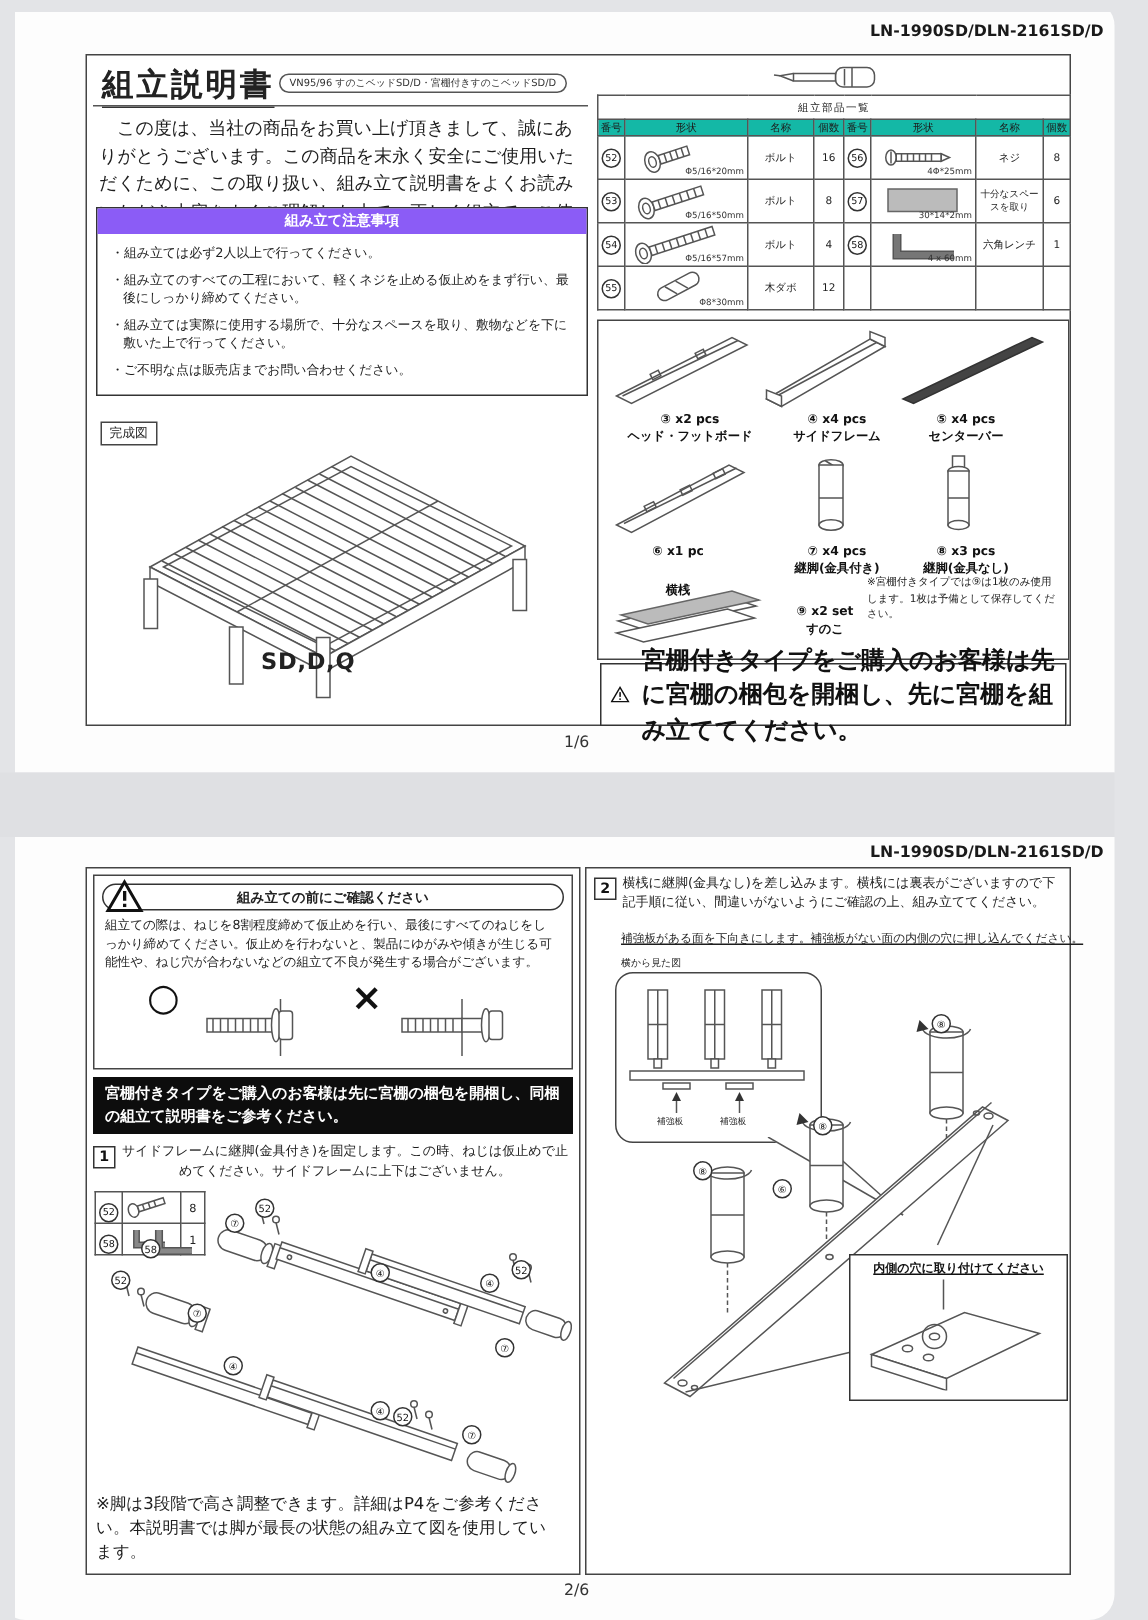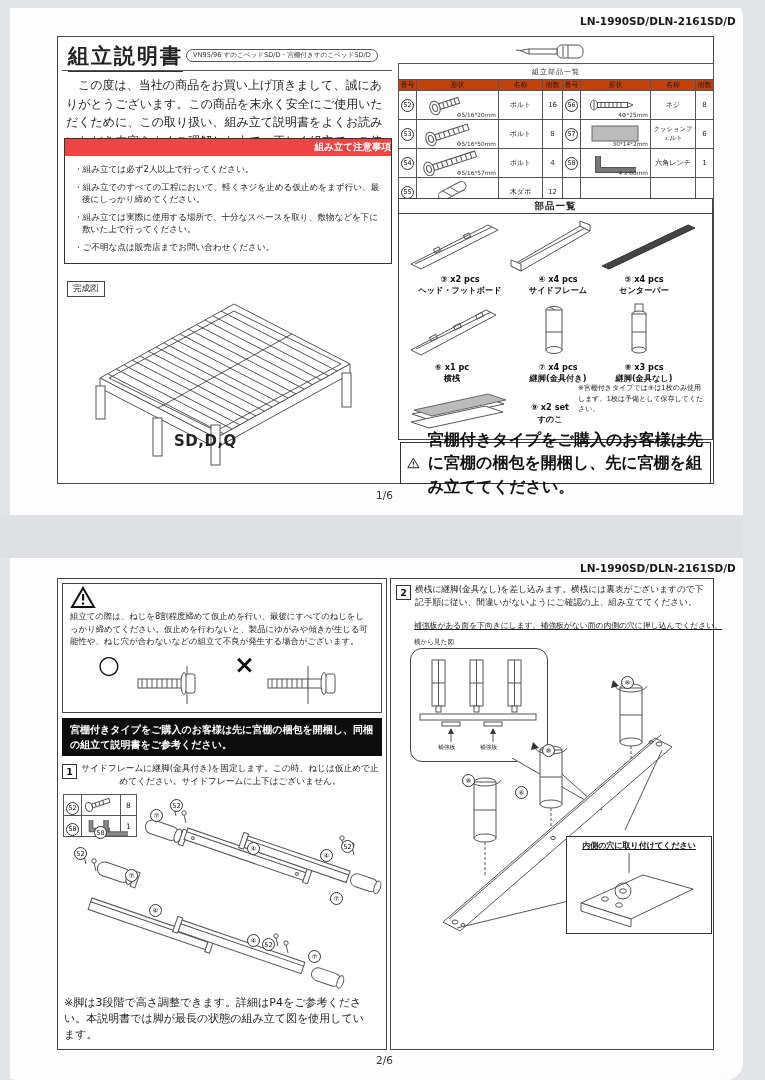--- a/index.html
+++ b/index.html
@@ -9,30 +9,30 @@
   .page{position:absolute;left:10px;width:745px;background:#fdfdfd;}
   .hdr-model{position:absolute;font-size:10.5px;font-weight:bold;color:#1a1a1a;letter-spacing:0;}
   .box{border:1.2px solid #444;}
   .pagenum{position:absolute;font-size:10.5px;color:#333;}
   
   .title{font-size:21px;font-weight:bold;letter-spacing:2px;border-bottom:1.5px solid #333;padding-bottom:1px;}
   .badge{border:1px solid #555;border-radius:8px;font-size:6.6px;padding:1px 6px;white-space:nowrap;color:#333;}
   .rule{border-bottom:1px solid #555;}
   .intro{font-size:12px;line-height:1.55;white-space:pre-line;color:#1d1d1d;}
   .nbox{border:1.5px solid #333;background:#fff;}
-  .nbar{background:#ef4444;color:#fff;font-size:9.5px;font-weight:bold;text-align:right;padding:2px 0;}
+  .nbar{background:#8b5cf6;color:#fff;font-size:9.5px;font-weight:bold;text-align:center;padding:2px 0;}
   .nitems{padding:7px 9px 4px 9px;}
   .nitem{font-size:8.6px;line-height:1.4;margin-bottom:6px;color:#1d1d1d;padding-left:8px;text-indent:-8px;}
   .lblbox{border:1px solid #444;font-size:8.5px;padding:1px 5px;background:#fff;}
   .sizelbl{font-size:15px;font-weight:600;color:#222;letter-spacing:0.5px;}
   
   table.ptable{border-collapse:collapse;table-layout:fixed;background:#fff;}
   table.ptable td,table.ptable th{border:1px solid #555;font-weight:normal;font-size:7px;text-align:center;vertical-align:middle;padding:0;color:#1d1d1d;}
   .pt-title{font-size:9.5px;font-weight:bold;letter-spacing:1px;height:15px;}
-  .pt-h{height:11px;font-size:6.8px;background:#c2410c;}
+  .pt-h{height:11px;font-size:6.8px;background:#14b8a6;}
   .shape-cell{position:relative;height:28px;}
   .spec{position:absolute;right:2px;bottom:1px;font-size:5.8px;color:#333;}
   .qty{font-size:8.5px;}
   .cnum{display:inline-flex;width:11px;height:11px;border:1px solid #333;border-radius:50%;align-items:center;justify-content:center;font-size:6.4px;background:#fff;color:#111;}
   .sect-bar{border:1.2px solid #444;border-bottom:none;text-align:center;font-size:9.5px;font-weight:bold;letter-spacing:1px;padding:1px 0;background:#fff;}
   .plist{border:1.2px solid #444;background:#fff;}
   .cap1{font-size:8.2px;font-weight:600;text-align:center;color:#111;}
   .cap2{font-size:8.2px;font-weight:600;text-align:center;color:#111;}
   .pnote{font-size:7px;line-height:1.5;color:#222;}
   .warnbox{border:1.6px solid #333;display:flex;align-items:center;gap:8px;padding:2px 6px;background:#fff;}
@@ -212,21 +212,21 @@
             </td>
         <td>ボルト</td>
         <td class="qty">8</td>
         <td><span class="cnum">57</span></td>
         <td class="shape-cell">
               <svg width="64" height="24" viewBox="0 0 64 24" style="margin:0 auto;">
                 <rect class="fg" x="8" y="4" width="46" height="15"></rect>
               </svg>
               <span class="spec">30*14*2mm</span>
             </td>
-        <td style="font-size:6.4px;">クッションフェルト</td>
+        <td style="font-size:6.4px;">十分なスペースを取り</td>
         <td class="qty">6</td>
       </tr>
       <tr>
         <td><span class="cnum">54</span></td>
         <td class="shape-cell">
               <svg width="78" height="26" viewBox="0 0 78 26" style="margin:0 auto;">
                 <g transform="translate(10,19) rotate(-18)">
                   <ellipse class="fw" cx="0" cy="0" rx="5" ry="7"></ellipse>
                   <ellipse class="ln" cx="0" cy="0" rx="2.4" ry="3.6"></ellipse>
                   <rect class="fw" x="5" y="-3" width="44" height="6"></rect>
@@ -273,21 +273,20 @@
         <td>木ダボ</td>
         <td class="qty">12</td>
         <td></td>
             <td class="shape-cell"></td>
             <td></td>
             <td></td>
       </tr>
     </tbody>
       </table>
 
-    <div class="abs sect-bar" style="left:388px;top:190px;width:313px;">部品一覧</div>
     <div class="abs plist" style="left:388px;top:205px;width:313px;height:225px;"></div>
 
     <svg class="abs" style="left:396px;top:212px;" width="100" height="52" viewBox="0 0 100 52">
       <polygon class="fw" points="5,44 82,5 92,10 15,49"></polygon>
         <line class="ln" x1="9" y1="44" x2="86" y2="7"></line>
       <rect class="ln" x="28" y="28" width="6" height="4" transform="rotate(-26 31 30)"></rect>
         <rect class="ln" x="58" y="14" width="6" height="4" transform="rotate(-26 61 16)"></rect>
     </svg>
     <svg class="abs" style="left:496px;top:212px;" width="95" height="52" viewBox="0 0 95 52">
       <polygon class="fw" points="5,46 74,6 84,11 15,51"></polygon>
@@ -320,21 +319,21 @@
       <ellipse class="fw" cx="17" cy="50" rx="8" ry="3.5"></ellipse>
     </svg>
     <svg class="abs" style="left:614px;top:294px;" width="30" height="58" viewBox="0 0 30 58">
       <rect class="fw" x="11" y="2" width="8" height="8"></rect>
       <ellipse class="fw" cx="15" cy="12" rx="7" ry="3"></ellipse>
       <rect class="fw" x="8" y="12" width="14" height="36"></rect>
         <line class="ln" x1="8" y1="30" x2="22" y2="30"></line>
       <ellipse class="fw" cx="15" cy="48" rx="7" ry="3"></ellipse>
     </svg>
     <div class="abs cap1" style="left:402px;top:354px;width:80px;"><span>⑥</span> <span>x1 pc</span></div>
-    <div class="abs cap2" style="left:392px;top:365px;width:100px;text-align:center;">横桟</div>
+    <div class="abs cap2" style="left:392px;top:380px;width:100px;text-align:center;">横桟</div>
     <div class="abs cap1" style="left:500px;top:354px;width:96px;"><span>⑦</span> <span>x4 pcs</span></div>
     <div class="abs cap2" style="left:488px;top:365px;width:120px;">継脚(金具付き)</div>
     <div class="abs cap1" style="left:586px;top:354px;width:96px;"><span>⑧</span> <span>x3 pcs</span></div>
     <div class="abs cap2" style="left:574px;top:365px;width:120px;">継脚(金具なし)</div>
 
     <svg class="abs" style="left:398px;top:384px;" width="100" height="40" viewBox="0 0 100 40">
       <polygon class="fw" points="4,22 78,6 96,12 22,28"></polygon>
       <polygon class="fw" points="4,26 78,10 96,16 22,32" transform="translate(-1,4)"></polygon>
       <polygon class="fg" points="4,22 78,6 96,12 22,28" transform="translate(2,-4)"></polygon>
     </svg>
@@ -357,20 +356,21 @@
   <div class="abs" style="left:0;top:515px;width:765px;height:43px;background:#dfe0e3;"></div>
 
   <div class="page" style="top:558px;height:522px;">
     <div class="hdr-model" style="top:4px;left:570px;">LN-1990SD/DLN-2161SD/D</div>
 
     <div class="abs box" style="left:47px;top:20px;width:328px;height:470px;background:#fff;"></div>
 
     <div class="abs box" style="left:380px;top:20px;width:322px;height:470px;background:#fff;"></div>
 
     <div class="abs box" style="left:52px;top:25px;width:318px;height:128px;"></div>
+    <div class="abs pill" style="left:58px;top:31px;width:306px;">組み立ての前にご確認ください</div>
     <svg class="abs" style="left:60px;top:28px;" width="26" height="23" viewBox="0 0 26 23">
         <polygon points="13,2 24,21 2,21" fill="#fff" stroke="#111" stroke-width="2"></polygon>
         <rect x="12" y="8" width="2.2" height="6.5" fill="#111"></rect>
         <rect x="12" y="16.5" width="2.2" height="2.2" fill="#111"></rect>
       </svg>
     <div class="abs pre-body" style="left:60px;top:52px;width:302px;">組立ての際は、ねじを8割程度締めて仮止めを行い、最後にすべてのねじをしっかり締めてください。仮止めを行わないと、製品にゆがみや傾きが生じる可能性や、ねじ穴が合わないなどの組立て不良が発生する場合がございます。</div>
     <span class="abs oksym" style="left:88px;top:92px;">○</span>
     <svg class="abs" style="left:120px;top:106px;" width="80" height="42" viewBox="0 0 80 42">
       <line class="ln" stroke-width="1.4" x1="57" y1="2" x2="57" y2="40"></line>
       <rect class="fw" x="8" y="15" width="44" height="9"></rect>

